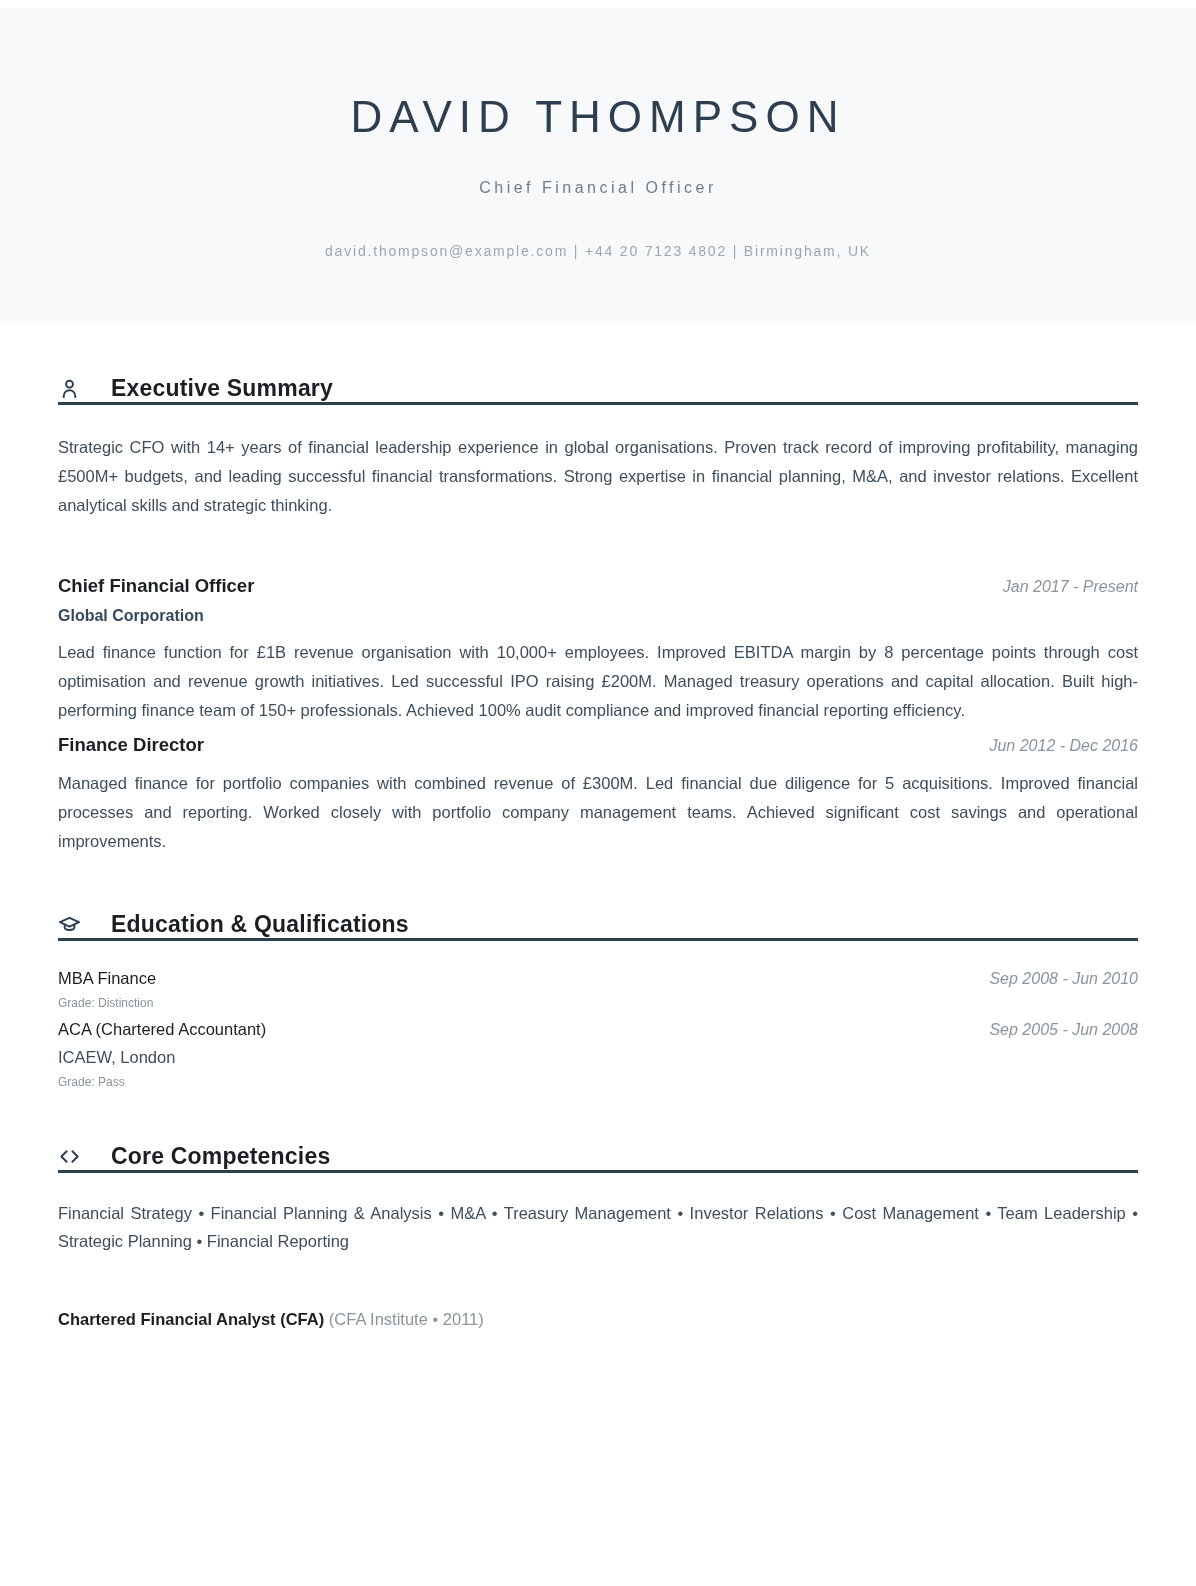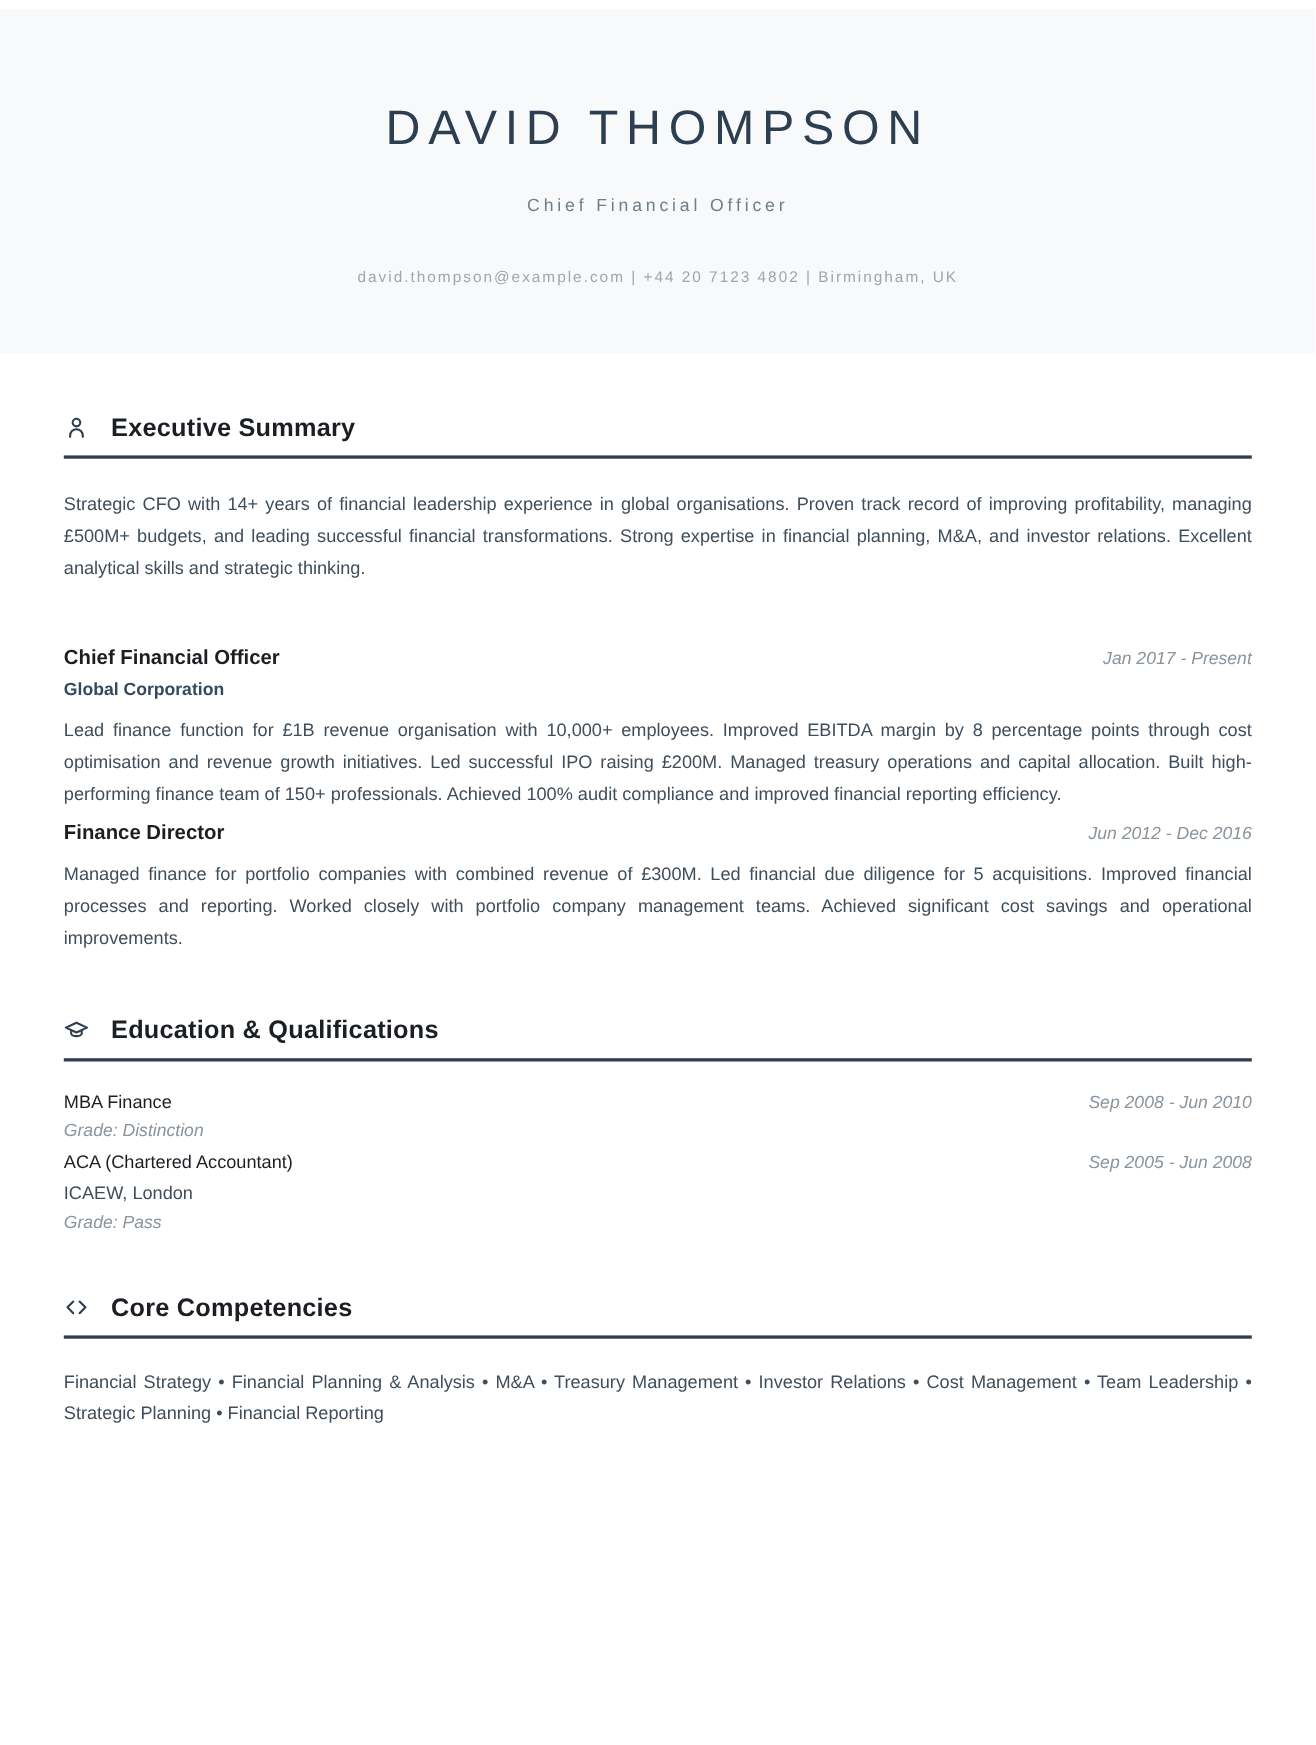--- a/index.html
+++ b/index.html
@@ -50,22 +50,21 @@
     letter-spacing:1.8px;
     color:var(--contact);
   }
 
   
   main{padding:0 58px 60px;}
   .section{margin-top:54px;}
   .section-head{
     display:flex;
     align-items:center;
-    gap:20px;
-    padding-bottom:12px;
+    gap:30px;
     border-bottom:3px solid var(--accent);
   }
   .section-head h2{
     margin:0;
     font-size:23px;
     font-weight:700;
     color:var(--heading);
     letter-spacing:0.2px;
   }
   .icon{display:inline-flex;flex:0 0 auto;}
@@ -121,22 +120,21 @@
     font-weight:400;
     color:var(--heading);
   }
   .edu-inst{
     margin-top:9px;
     font-size:16.5px;
     color:var(--text);
   }
   .edu-grade{
     margin-top:8px;
-    font-size:16px;
-    font-style:italic;
+    font-size:12px;
     color:var(--muted);
   }
 
   
   .competencies-text{
     margin:26px 0 0;
     font-size:16.5px;
     line-height:1.72;
     text-align:justify;
     color:var(--text);
@@ -237,16 +235,21 @@
               <path d="M9 6.5 3.5 12 9 17.5"></path>
               <path d="m15 6.5 5.5 5.5L15 17.5"></path>
             </svg>
         </span>
         <h2>Core Competencies</h2>
       </div>
       <p class="competencies-text">Financial Strategy • Financial Planning &amp; Analysis • M&amp;A • Treasury Management • Investor Relations • Cost Management • Team Leadership • Strategic Planning • Financial Reporting</p>
     </section>
 
     <section class="section">
+      <div class="dev-item">
+        <span class="dev-name">Chartered Financial Analyst (CFA)</span>
+        <span> </span>
+        <span class="dev-detail">(CFA Institute • 2011)</span>
+      </div>
     </section>
 
   </main>
 </div>
 
 </body></html>

